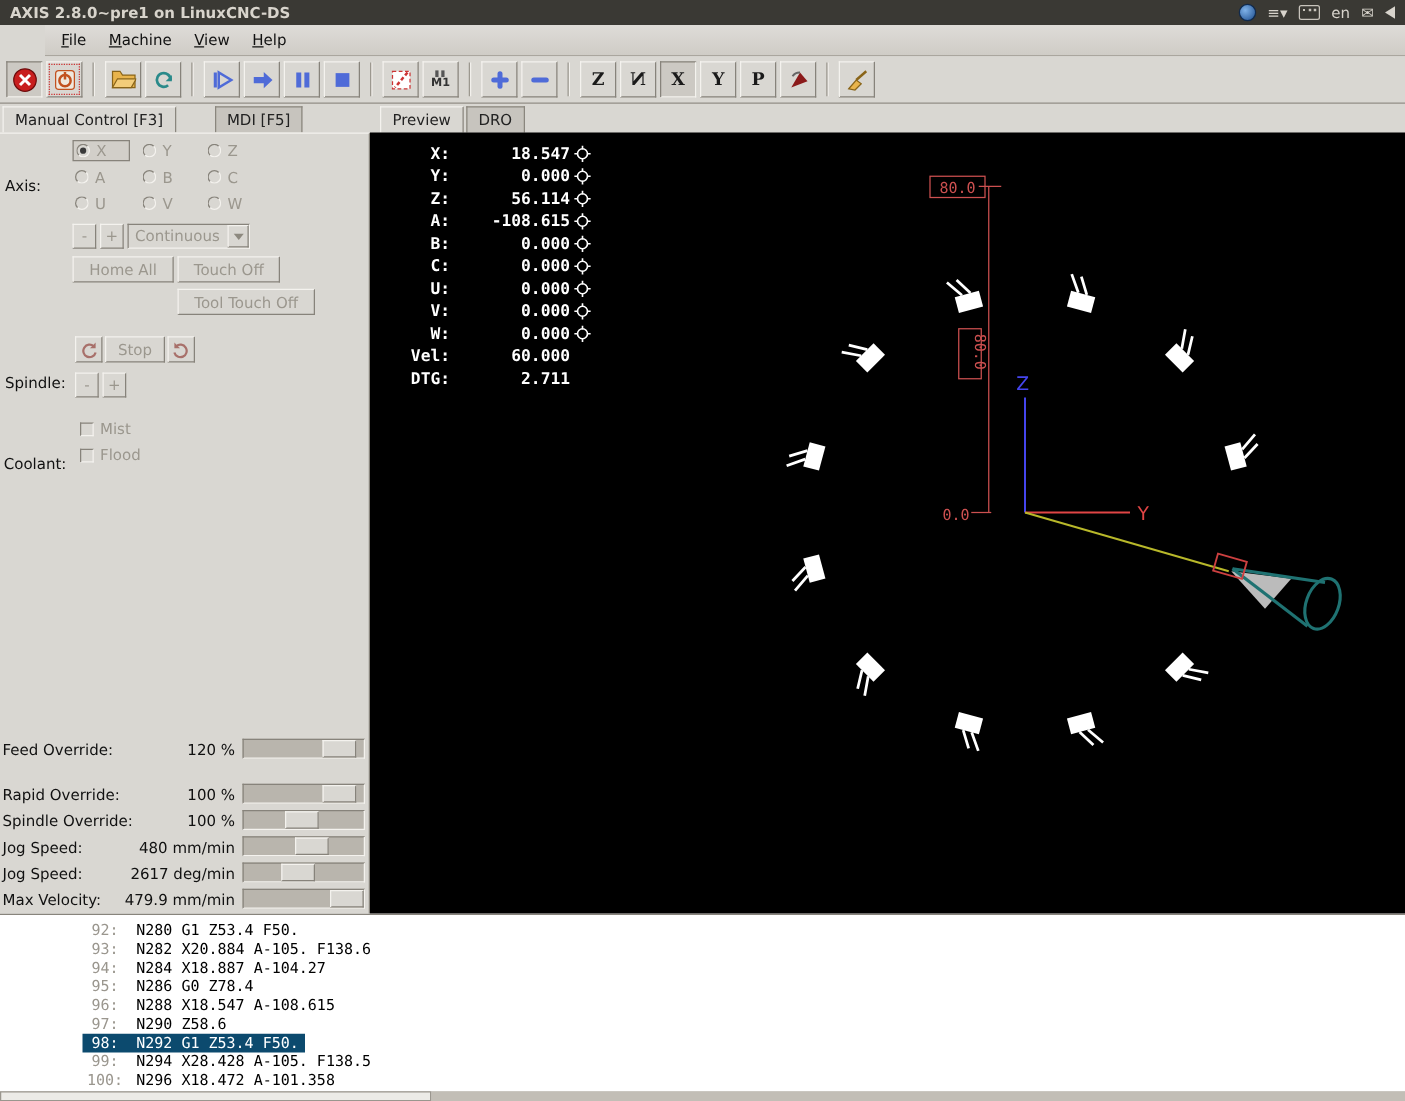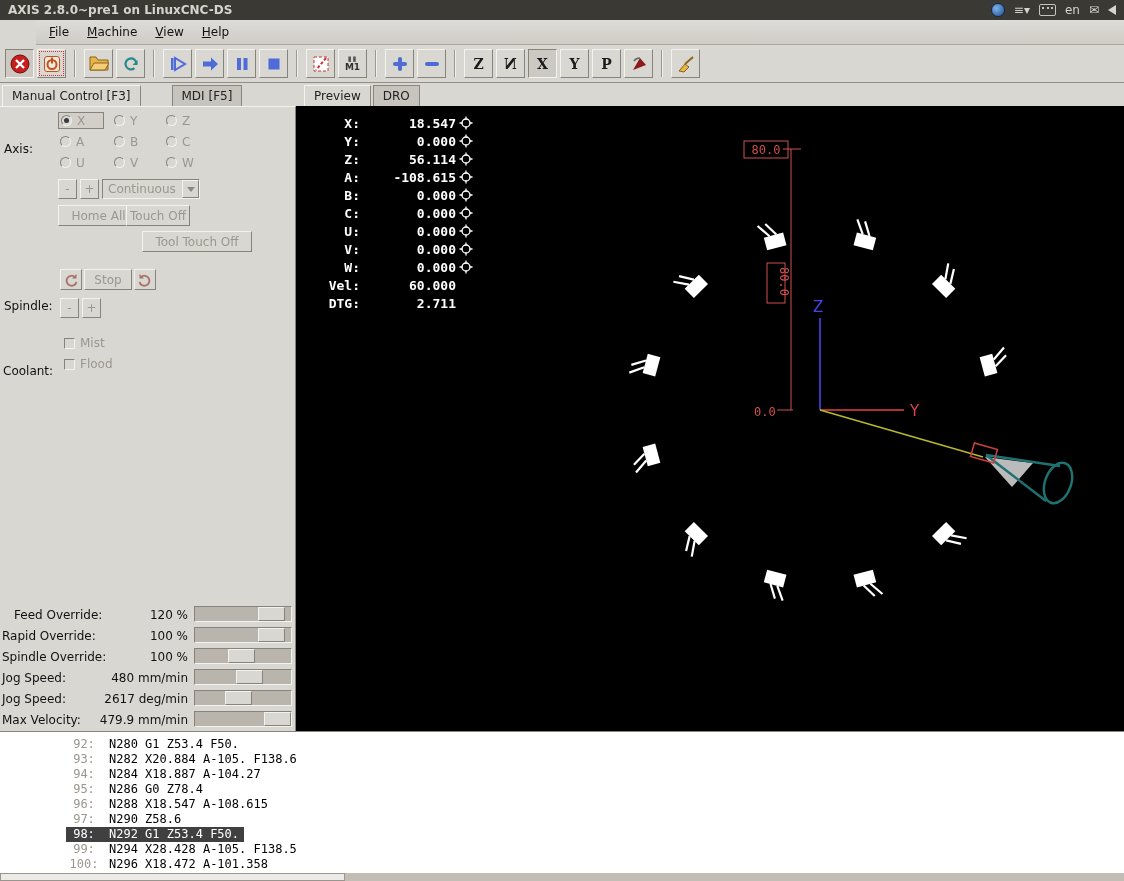--- a/index.html
+++ b/index.html
@@ -86,21 +86,21 @@
   .dro-l { display:inline-block; width:46px; text-align:right; }
   .dro-v { display:inline-block; width:96px; text-align:right; }
   .dro-ic { width:15px; height:14px; margin-left:3px; display:inline-flex; }
 
   
   .gcode { position:absolute; left:0; top:731px; width:1124px; height:142px; background:#fff;
            border-top:1px solid #88847c; padding:5px 0 0 66px; font-family:"DejaVu Sans Mono",monospace; font-size:12px; }
   .gline { height:15px; line-height:15px; width:fit-content; padding-right:5px; white-space:pre; }
   .gnum { display:inline-block; width:36px; text-align:center; margin-right:7px; color:#9a968e; }
   .gtxt { color:#000;margin-top:32px; }
-  .gline.active { background:#404040; }
+  .gline.active { background:#0c4a6e; }
   .gline.active .gnum, .gline.active .gtxt { color:#fff; }
 
   .hscroll { position:absolute; left:0; top:873px; width:1124px; height:8px; background:#c2beb6; }
   .hthumb { position:absolute; left:0; top:0; width:345px; height:8px; background:#ecebe7; border:1px solid #9a968e; }
 </style>
 </head>
 <body>
 
 <div class="titlebar">
   <span class="title">AXIS 2.8.0~pre1 on LinuxCNC-DS</span>
@@ -280,21 +280,21 @@
   <div class="mbtn" style="left:58px; top:72px; width:19px; height:20px;">-</div>
   <div class="mbtn" style="left:80px; top:72px; width:19px; height:20px;">+</div>
   <div class="combo" style="left:102px; top:72px; width:98px; height:20px;">
     <span>Continuous</span>
     <span class="arrowbox">
         <span class="darr"></span>
       </span>
   </div>
 
   <div class="btn" style="left:58px; top:98px; width:81px; height:21px;">Home All</div>
-  <div class="btn" style="left:126px; top:98px; width:64px; height:21px;">Touch Off</div>
+  <div class="btn" style="left:142px; top:98px; width:82px; height:21px;">Touch Off</div>
   <div class="btn" style="left:142px; top:124px; width:110px; height:21px;">Tool Touch Off</div>
 
   <span class="lbl" style="left:4px; top:166px;">Spindle:</span>
   <div class="mbtn" style="left:60px; top:162px; width:22px; height:21px;">
     <svg width="14" height="14">
         <path d="M11 4 a5 5 0 1 0 1.5 5" fill="none" stroke="#a8706a" stroke-width="1.8"></path>
         <path d="M12.5 1 v4.5 h-4.5 z" fill="#a8706a"></path>
       </svg>
   </div>
   <div class="btn" style="left:84px; top:162px; width:48px; height:21px;">Stop</div>
@@ -310,21 +310,21 @@
   <span class="lbl" style="left:3px; top:231px;">Coolant:</span>
   <label class="check-opt" style="left:64px; top:229px;">
     <span class="cb"></span>
     <span class="dis">Mist</span>
   </label>
   <label class="check-opt" style="left:64px; top:250px;">
     <span class="cb"></span>
     <span class="dis">Flood</span>
   </label>
 
-  <div class="ov-row" style="top:497px;padding-left:12px;">
+  <div class="ov-row" style="top:482px;">
     <span class="ov-label">Feed Override:</span>
     <span class="ov-val">120 %</span>
     <div class="slider">
         <div class="thumb" style="left:63px;"></div>
       </div>
   </div>
   <div class="ov-row" style="top:518px;">
     <span class="ov-label">Rapid Override:</span>
     <span class="ov-val">100 %</span>
     <div class="slider">

